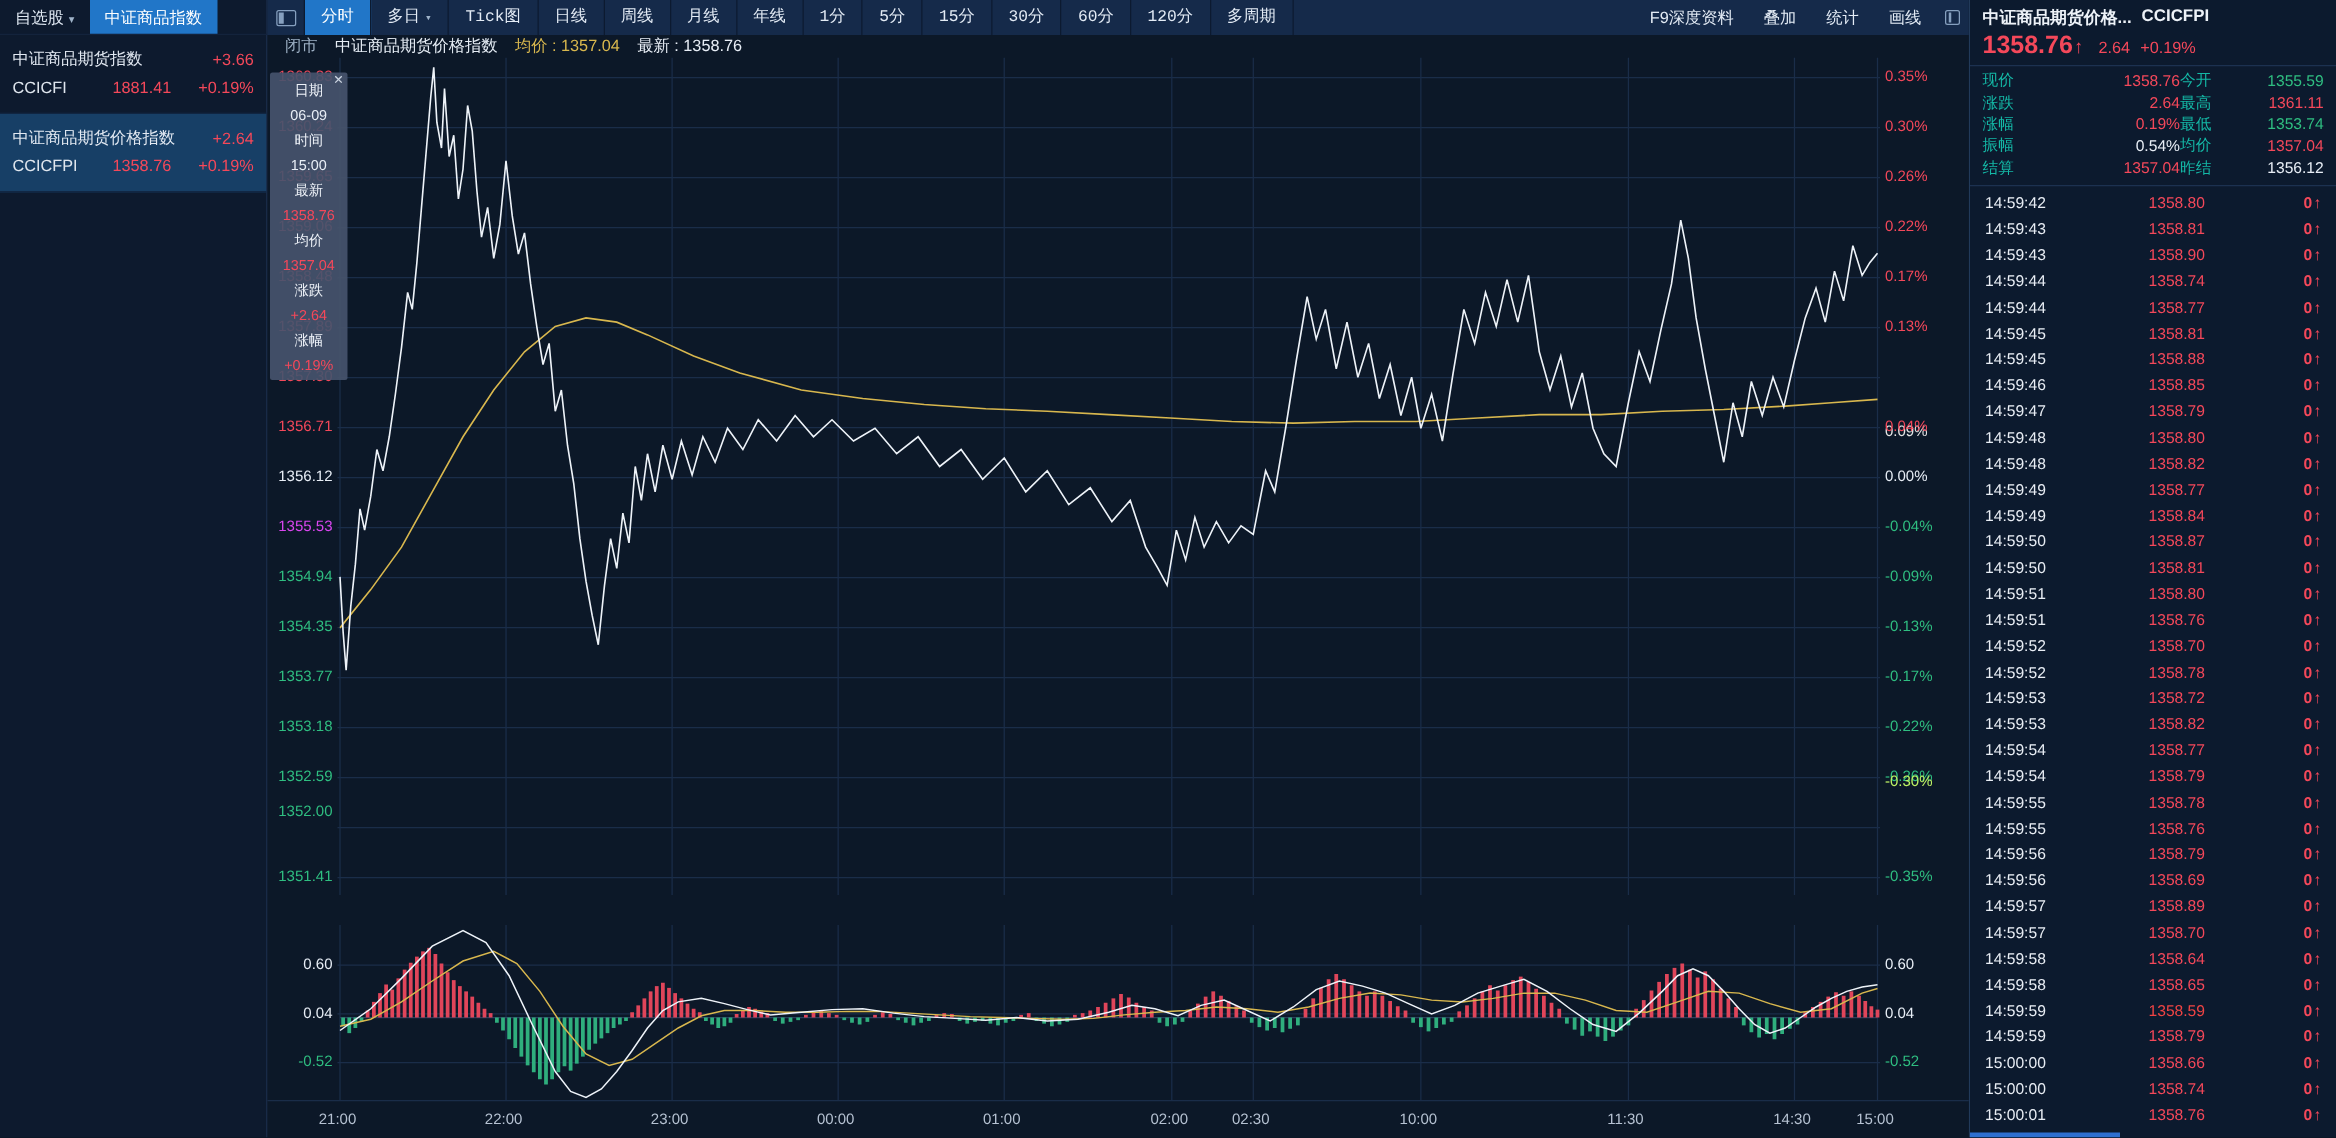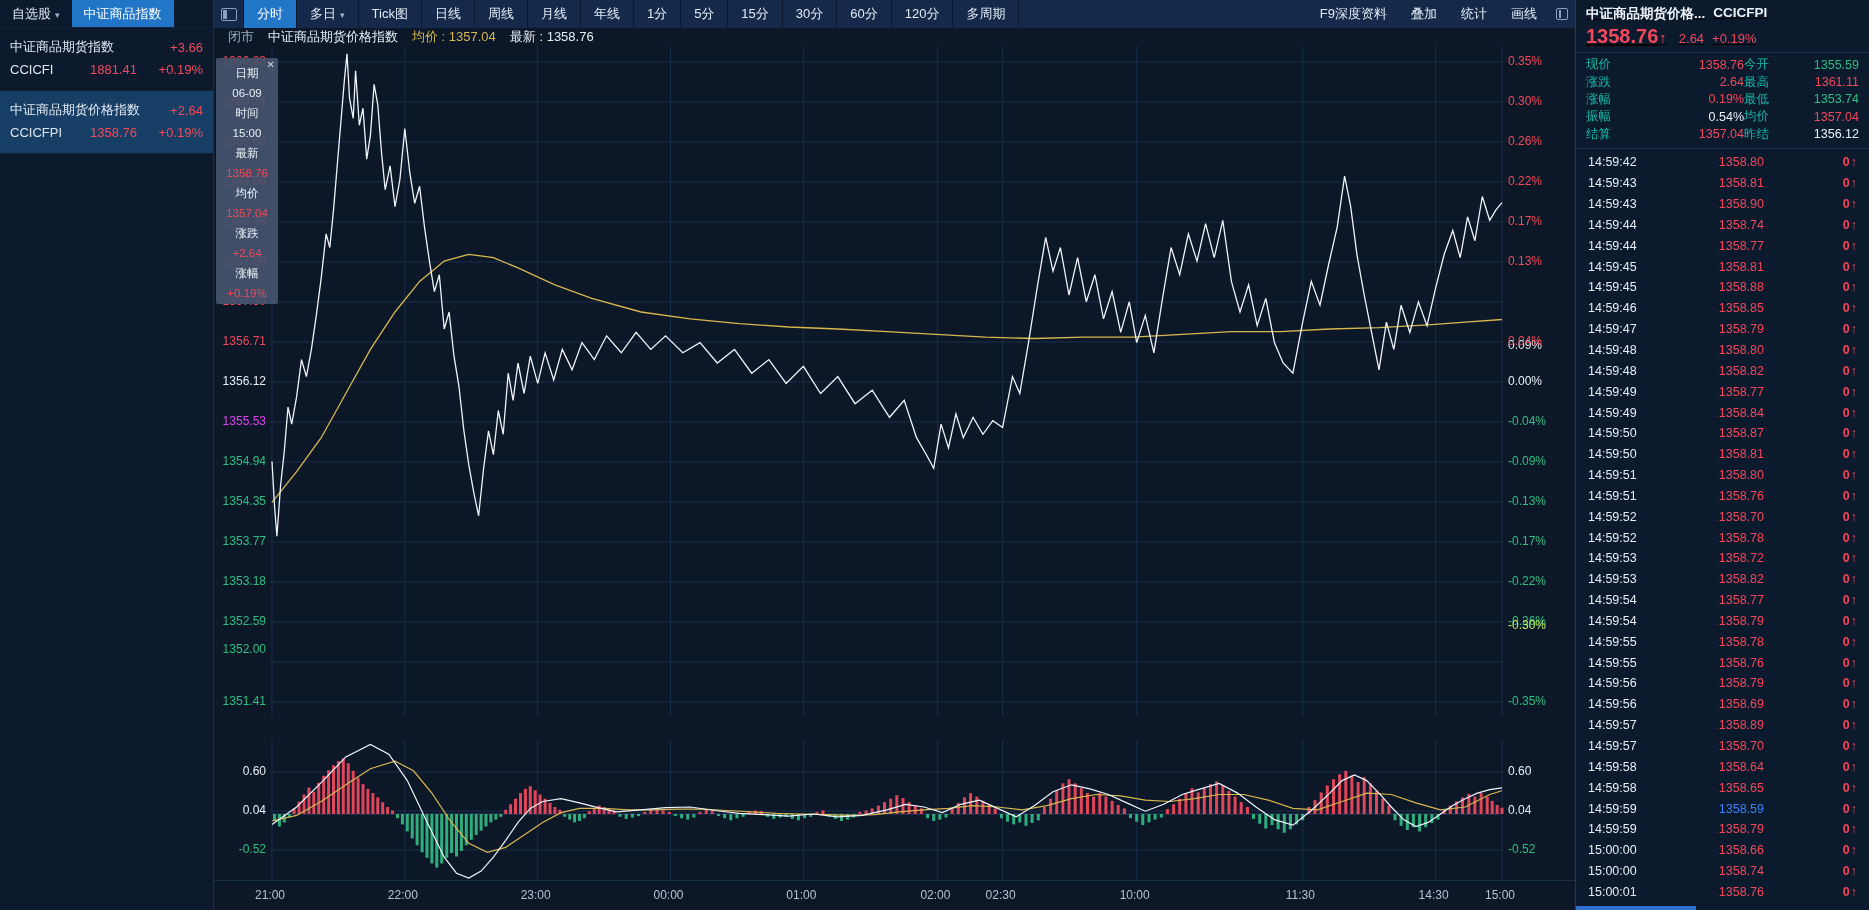--- a/index.html
+++ b/index.html
@@ -21,21 +21,21 @@
   .w-price { margin-left:auto; margin-right:14px; }
   .w-pct { width:52px; text-align:right; }
 
   
   .main { flex:1; display:flex; flex-direction:column; border-right:1px solid #223a5a; position:relative; }
   .toolbar { height:28px; background:#152a4a; display:flex; align-items:stretch; }
   .tb-iconbox { width:30px; display:flex; align-items:center; justify-content:center; border-right:1px solid #0c1a30; cursor:pointer; }
   .tb-iconbox i { display:block; width:16px; height:13px; border:1px solid #86a0bf; border-radius:2px; position:relative; }
   .tb-iconbox i::after { content:""; position:absolute; left:1px; top:1px; bottom:1px; width:4px; background:#86a0bf; }
   .tb-tabs { display:flex; }
-  .tb-tab { padding:0 13px; line-height:27px; font-size:13px; color:#e3ebf5; border-right:1px solid #0c1a30; cursor:pointer; white-space:nowrap; }
+  .tb-tab { padding:0 13px; line-height:27px; font-size:13px; color:#e3ebf5; border-right:1px solid #0c1a30; cursor:pointer; white-space:nowrap;font-family:Liberation Mono, monospace; }
   .tb-tab.on { background:#2176c8; color:#fff; }
   .tb-right { margin-left:auto; display:flex; align-items:center; }
   .tb-act { padding:0 12px; font-size:13px; color:#e3ebf5; cursor:pointer; white-space:nowrap; }
   .tb-collapse { width:26px; display:flex; align-items:center; justify-content:center; cursor:pointer; }
   .tb-collapse i { display:block; width:12px; height:12px; border:1px solid #86a0bf; border-radius:2px; position:relative; }
   .tb-collapse i::after { content:""; position:absolute; left:2px; top:1px; bottom:1px; width:2px; background:#86a0bf; }
 
   .chart-area { position:relative; height:882px; background:#0c1828; }
   .chart-title { position:absolute; top:0; left:0; right:0; height:18px; display:flex; align-items:center; gap:14px; padding-left:14px; font-size:13px; }
   .ct-status { color:#9db0c4; }
@@ -57,21 +57,21 @@
   .macd-icons { margin-left:auto; display:flex; gap:10px; margin-right:42px; }
   .macd-icons span { color:#6f93b8; font-size:13px; cursor:pointer; }
 
   #macd-svg { position:absolute; top:712px; left:0; }
   #macd-labels { position:absolute; top:712px; left:0; width:100%; height:140px; pointer-events:none; }
   #ta { position:absolute; top:852px; left:0; right:0; height:30px; border-top:1px solid #1a2d49; }
   .t-lab { position:absolute; top:7px; font-size:12px; color:#b6c2d2; }
 
   
   .rpanel { width:293px; background:#0c1a2e; display:flex; flex-direction:column; position:relative; }
-  .rp-head { padding:5px 10px 4px; border-bottom:1px solid #1c3150;text-decoration:underline; }
+  .rp-head { padding:5px 10px 4px; border-bottom:1px solid #1c3150; }
   .rp-title { display:flex; gap:8px; font-size:13.5px; font-weight:bold; color:#edf2f8; white-space:nowrap; }
   .rp-price { margin-top:2px; display:flex; align-items:baseline; }
   .rp-big { font-size:20px; font-weight:bold; color:#f4485a; }
   .rp-arr { font-size:15px; font-weight:bold; color:#f4485a; margin-left:1px; }
   .rp-chg { font-size:13px; color:#f4485a; margin-left:12px; }
   .rp-pct { font-size:13px; color:#f4485a; margin-left:8px; }
   .rp-stats { padding:3px 10px 5px; border-bottom:1px solid #1c3150; }
   .rs-row { display:grid; grid-template-columns:46px 112px 54px 1fr; height:17.4px; align-items:center; font-size:12.5px; }
   .rs-l { color:#14b8a6; }
   .rs-v { text-align:right; }
@@ -702,21 +702,21 @@
           <span class="t-price" style="color: rgb(244, 72, 90);">1358.64</span>
           <span class="t-vol" style="color: rgb(244, 72, 90);">0<span class="t-arr">↑</span></span>
         </div>
         <div class="tick-row">
           <span class="t-time">14:59:58</span>
           <span class="t-price" style="color: rgb(244, 72, 90);">1358.65</span>
           <span class="t-vol" style="color: rgb(244, 72, 90);">0<span class="t-arr">↑</span></span>
         </div>
         <div class="tick-row">
           <span class="t-time">14:59:59</span>
-          <span class="t-price" style="color: #3b82f6;">1358.59</span>
+          <span class="t-price" style="color: #ef4444;">1358.59</span>
           <span class="t-vol" style="color: rgb(244, 72, 90);">0<span class="t-arr">↑</span></span>
         </div>
         <div class="tick-row">
           <span class="t-time">14:59:59</span>
           <span class="t-price" style="color: rgb(244, 72, 90);">1358.79</span>
           <span class="t-vol" style="color: rgb(244, 72, 90);">0<span class="t-arr">↑</span></span>
         </div>
         <div class="tick-row">
           <span class="t-time">15:00:00</span>
           <span class="t-price" style="color: rgb(244, 72, 90);">1358.66</span>

